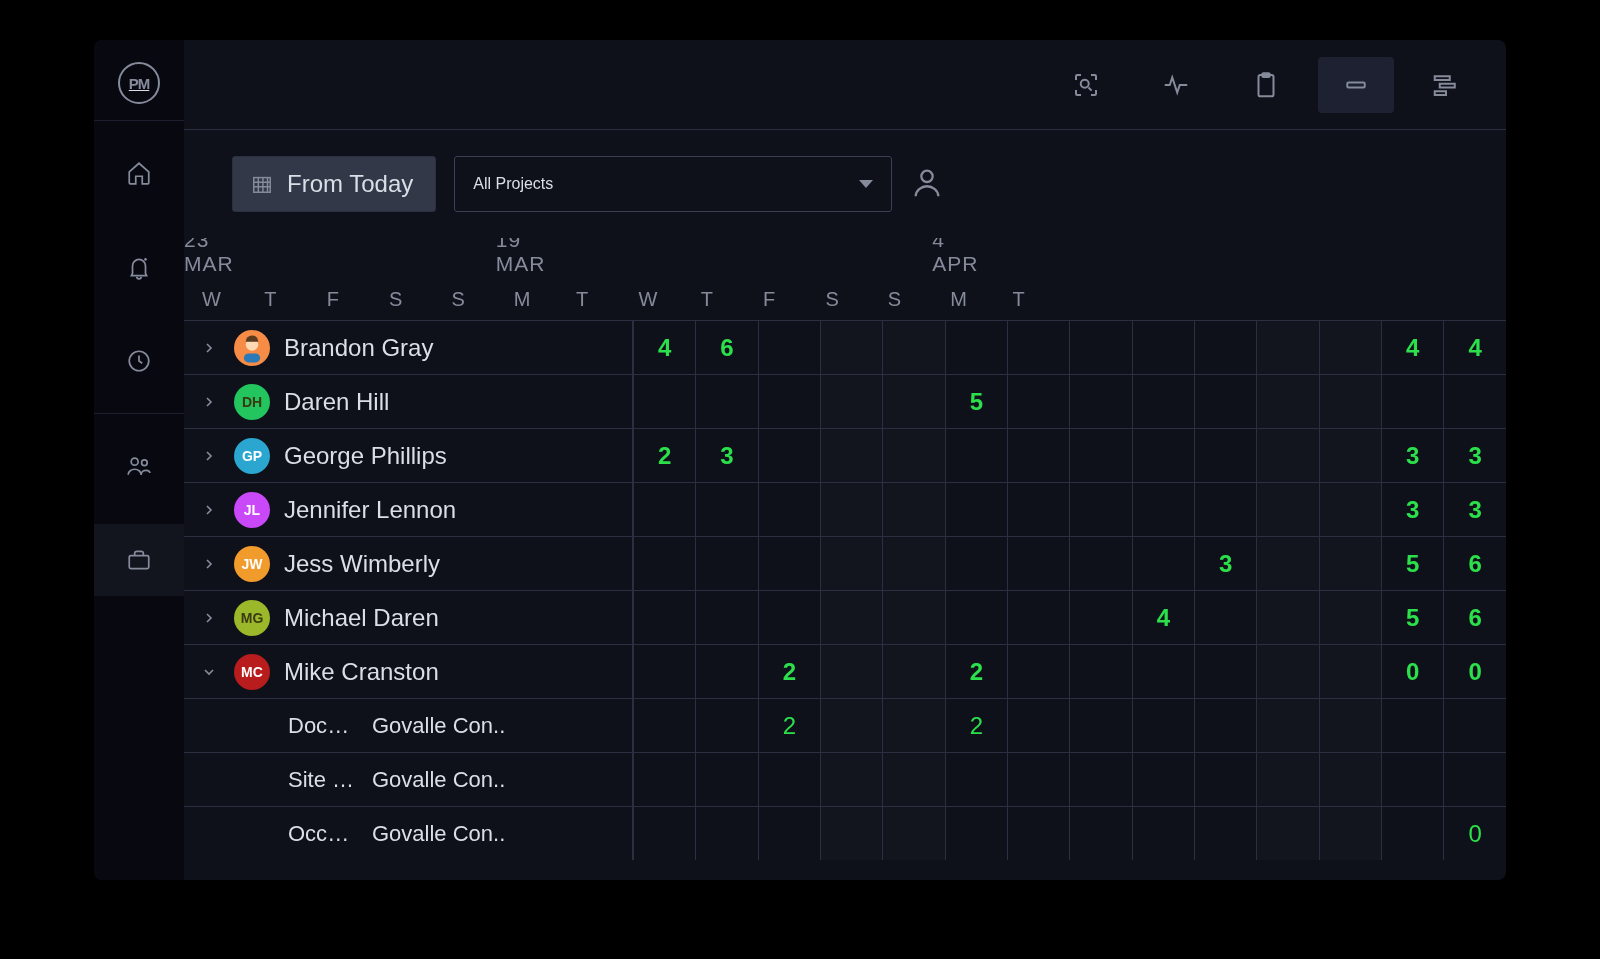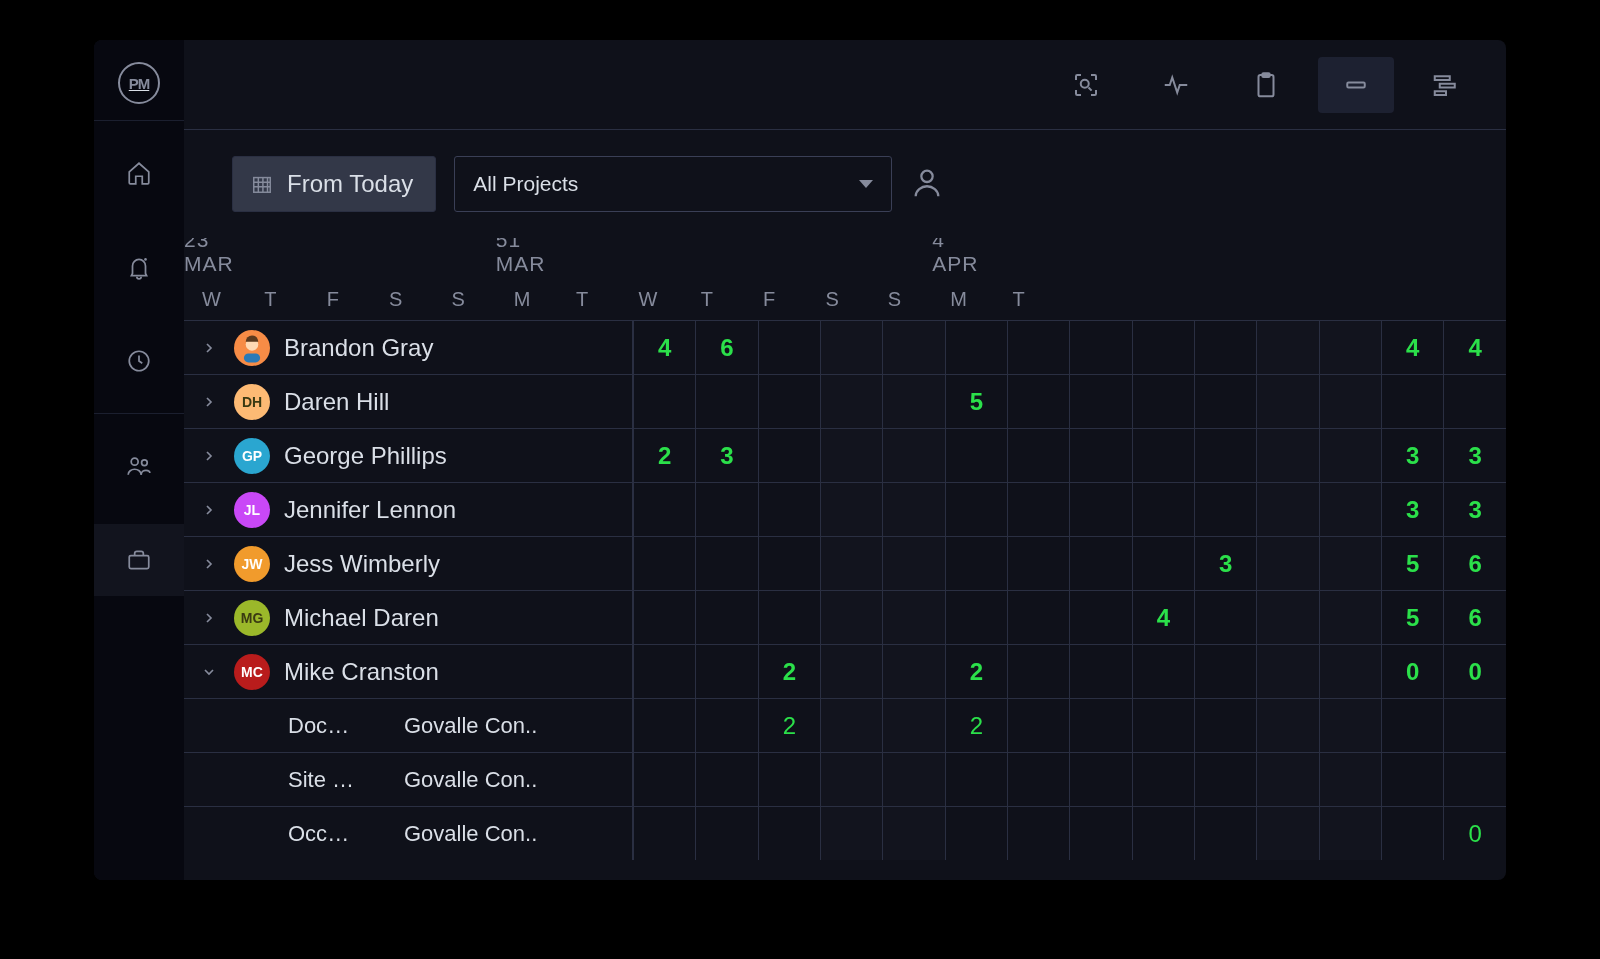--- a/index.html
+++ b/index.html
@@ -31,21 +31,21 @@
   .tb-btn{width:76px;height:56px;display:flex;align-items:center;justify-content:center;color:var(--text-dim);border-radius:4px;cursor:pointer;}
   .tb-btn.sel{background:#1d2131;}
   .tb-btn svg{width:30px;height:30px;stroke:currentColor;fill:none;stroke-width:1.6;}
   
   
   .content{position:absolute;left:90px;right:0;top:90px;bottom:0;}
   
   .toolbar{height:108px;display:flex;align-items:center;gap:18px;padding-left:48px;}
   .btn-today{height:56px;padding:0 22px 0 18px;background:var(--accent);border:1px solid var(--border);border-radius:3px;display:flex;align-items:center;gap:14px;font-size:24px;color:var(--text);cursor:pointer;}
   .btn-today svg{width:22px;height:22px;stroke:var(--text-dim);fill:none;stroke-width:1.6;}
-  .sel-proj{height:56px;width:438px;border:1px solid var(--border-strong);border-radius:3px;display:flex;align-items:center;padding:0 18px;font-size:21px;color:var(--text);cursor:pointer;justify-content:space-between;}
+  .sel-proj{height:56px;width:438px;border:1px solid var(--border-strong);border-radius:3px;display:flex;align-items:center;padding:0 18px;font-size:16px;color:var(--text);cursor:pointer;justify-content:space-between;}
   .sel-proj .caret{width:0;height:0;border-left:7px solid transparent;border-right:7px solid transparent;border-top:8px solid var(--text-dim);}
   .toolbar .avatar svg{width:34px;height:34px;stroke:var(--text-dim);fill:none;stroke-width:1.6;}
   
   
   .grid{position:absolute;left:0;right:0;top:108px;bottom:0;overflow:hidden;}
   .hdr{height:82px;display:flex;}
   .hdr-left{width:449px;display:flex;align-items:flex-end;padding:0 0 28px 38px;font-size:20px;color:var(--text-dim);letter-spacing:1px;}
   .hdr-days{flex:1;display:flex;flex-direction:column;}
   .month-row{height:40px;display:flex;}
   .month-cell{font-size:21px;color:var(--text-dim);letter-spacing:1px;display:flex;align-items:flex-end;padding-bottom:2px;}
@@ -54,21 +54,21 @@
   
   .rows{}
   .row{height:54px;display:flex;border-top:1px solid var(--border);}
   .row-left{width:449px;display:flex;align-items:center;padding-left:14px;gap:14px;border-right:1px solid var(--border);position:relative;}
   .chev{width:22px;flex:0 0 22px;display:flex;align-items:center;justify-content:center;color:var(--text-dim);cursor:pointer;}
   .chev svg{width:16px;height:16px;stroke:currentColor;fill:none;stroke-width:2.5;}
   .ava{width:36px;height:36px;border-radius:50%;display:flex;align-items:center;justify-content:center;font-size:14px;font-weight:600;color:#fff;flex-shrink:0;}
   .pname{font-size:24px;color:var(--text);white-space:nowrap;}
   .task .row-left{padding-left:14px;}
   .task-name{flex:0 0 160px;padding-left:90px;font-size:22px;color:var(--text);white-space:nowrap;overflow:hidden;text-overflow:ellipsis;}
-  .task-proj{font-size:22px;color:var(--text);white-space:nowrap;overflow:hidden;text-overflow:ellipsis;margin-left:32px;}
+  .task-proj{font-size:22px;color:var(--text);white-space:nowrap;overflow:hidden;text-overflow:ellipsis;}
   
   .row-days{flex:1;display:flex;}
   .cell{border-left:1px solid var(--border);display:flex;align-items:center;justify-content:center;font-size:24px;font-weight:600;color:var(--green);}
   .cell.wk{background:var(--bg-weekend);}
   .task .cell{font-weight:400;}
 </style>
 </head>
 <body>
 
 <div class="app">
@@ -167,21 +167,21 @@
 
     <div class="grid">
       <div class="hdr">
         <div class="hdr-days">
           <div class="month-row" id="month-row">
               <div class="month-cell" style="width: 62.3571px;">23 MAR</div>
               <div class="month-cell" style="width: 62.3571px;"></div>
               <div class="month-cell" style="width: 62.3571px;"></div>
               <div class="month-cell" style="width: 62.3571px;"></div>
               <div class="month-cell" style="width: 62.3571px;"></div>
-              <div class="month-cell" style="width: 62.3571px;">51 MAR</div>
+              <div class="month-cell" style="width: 62.3571px;">19 MAR</div>
               <div class="month-cell" style="width: 62.3571px;"></div>
               <div class="month-cell" style="width: 62.3571px;"></div>
               <div class="month-cell" style="width: 62.3571px;"></div>
               <div class="month-cell" style="width: 62.3571px;"></div>
               <div class="month-cell" style="width: 62.3571px;"></div>
               <div class="month-cell" style="width: 62.3571px;"></div>
               <div class="month-cell" style="width: 62.3571px;">4 APR</div>
               <div class="month-cell" style="width: 62.3571px;"></div>
             </div>
           <div class="day-row" id="day-row">
@@ -237,21 +237,21 @@
               <div class="cell" style="width: 62.3571px;">4</div>
             </div>
           </div>
           <div class="row">
             <div class="row-left">
               <div class="chev">
                 <svg viewBox="0 0 24 24">
                   <polyline points="9 6 15 12 9 18"></polyline>
                 </svg>
               </div>
-              <div class="ava" style="background: #fdba74; color: rgb(58, 58, 18);">DH</div>
+              <div class="ava" style="background: #22c55e; color: rgb(58, 58, 18);">DH</div>
               <div class="pname">Daren Hill</div>
             </div>
             <div class="row-days">
               <div class="cell" style="width: 62.3571px;"></div>
               <div class="cell" style="width: 62.3571px;"></div>
               <div class="cell" style="width: 62.3571px;"></div>
               <div class="cell wk" style="width: 62.3571px;"></div>
               <div class="cell wk" style="width: 62.3571px;"></div>
               <div class="cell" style="width: 62.3571px;">5</div>
               <div class="cell" style="width: 62.3571px;"></div>

